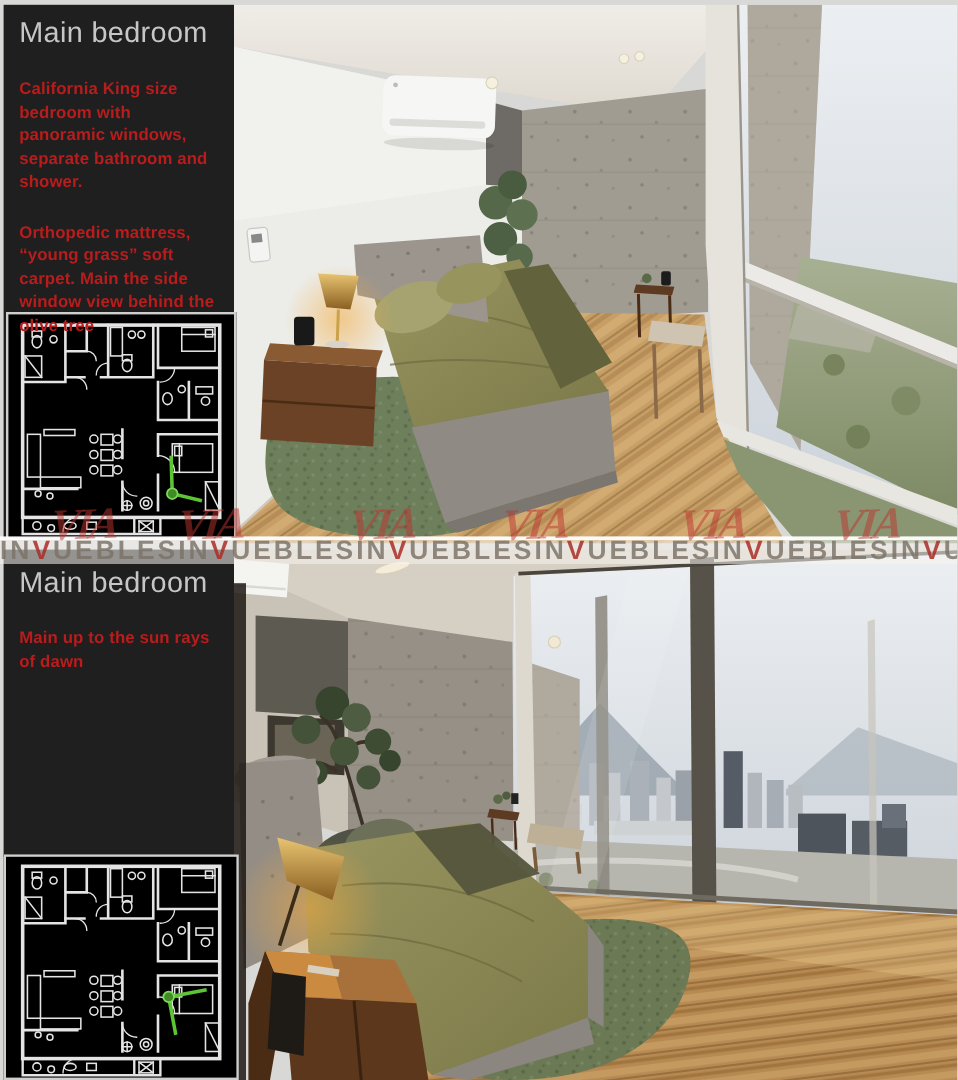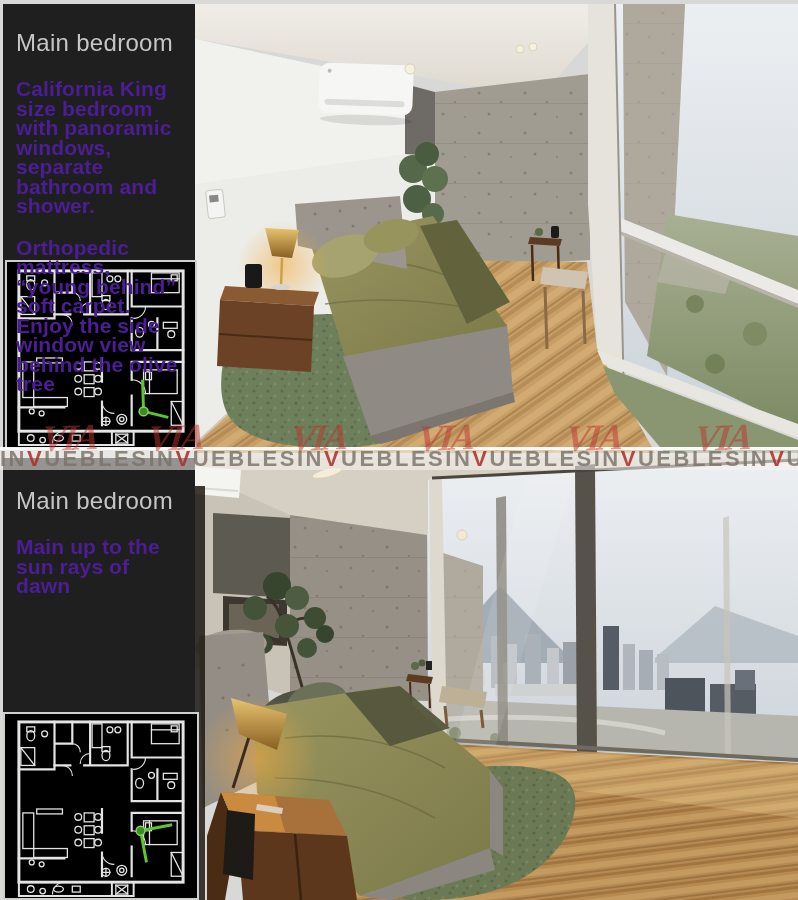--- a/index.html
+++ b/index.html
@@ -2,25 +2,25 @@
 <html><head>
 <meta charset="utf-8">
 <style>
   html,body{margin:0;padding:0;background:#d8d8d6;}
   .page{position:relative;width:798px;height:900px;overflow:hidden;background:#d8d8d6;
         font-family:"Liberation Sans",sans-serif;}
   
   .panel-bg{position:absolute;background:#1f1f1f;z-index:1;}
   #panelbg1{left:3px;top:4px;width:192px;height:445px;}
   #panelbg2{left:3px;top:458px;width:192px;height:256px;}
-  .panel-text{position:absolute;z-index:3;width:192px;box-sizing:border-box;padding:10px 12px 0 13px;color:#ededed;margin-top:15px;}
+  .panel-text{position:absolute;z-index:3;width:192px;box-sizing:border-box;padding:10px 12px 0 13px;color:#ededed;}
   #text1{left:3px;top:4px;}
   #text2{left:3px;top:458px;padding-top:14px;}
   .panel-title{font-size:24px;font-weight:500;color:#c6c6c6;letter-spacing:.3px;margin:0 0 2px 0;}
-  .panel-para{font-size:21px;line-height:19.5px;font-weight:600;color:#4c1d95;margin:22px 0 0 0;letter-spacing:.1px;}
+  .panel-para{font-size:14px;line-height:19.5px;font-weight:600;color:#b91c1c;margin:22px 0 0 0;letter-spacing:.1px;}
   
   .plan{position:absolute;z-index:2;background:#000;border:2px solid #cfcfcd;box-sizing:border-box;}
   #plan1{left:5px;top:260px;width:192px;height:190px;}
   #plan2{left:3px;top:712px;width:196px;height:188px;}
   .plan svg{width:100%;height:100%;display:block;}
   
   .photo{position:absolute;left:195px;z-index:1;display:block;}
   #photo1{top:4px;}
   #photo2{top:458px;}
   
@@ -279,21 +279,21 @@
       <use href="#planBase"></use>
       <g>
         <polyline points="137,118 138,150 163,156" fill="none" stroke="#5dc435" stroke-width="3"></polyline>
         <circle cx="138" cy="150" r="4.5" fill="#3f8c24" stroke="#7dd85a" stroke-width="1.5"></circle>
       </g>
     </svg>
   </div>
   <div id="text1" class="panel-text">
     <div class="panel-title">Main bedroom</div>
     <p class="panel-para">California King size bedroom with panoramic windows, separate bathroom and shower.</p>
-    <p class="panel-para">Orthopedic mattress, “young behind” soft carpet. Enjoy the side window view behind the olive tree</p>
+    <p class="panel-para">Orthopedic mattress, “young grass” soft carpet. Main the side window view behind the olive tree</p>
   </div>
 
   <svg id="photo2" class="photo" width="603" height="442" viewBox="0 0 603 442">
 
     <polygon points="0,0 603,0 603,6 540,4 240,24 232,78 95,58 0,16" fill="#d6cfc3"></polygon>
 
     <polygon points="0,15 95,57 95,238 0,210" fill="#c9c2b6"></polygon>
     <polygon points="18,55 95,60 95,140 18,135" fill="#5d5a52"></polygon>
     <polygon points="28,138 92,142 92,188 28,184" fill="#3c382f"></polygon>
     <rect x="34" y="146" width="50" height="34" fill="#6a6456"></rect>

